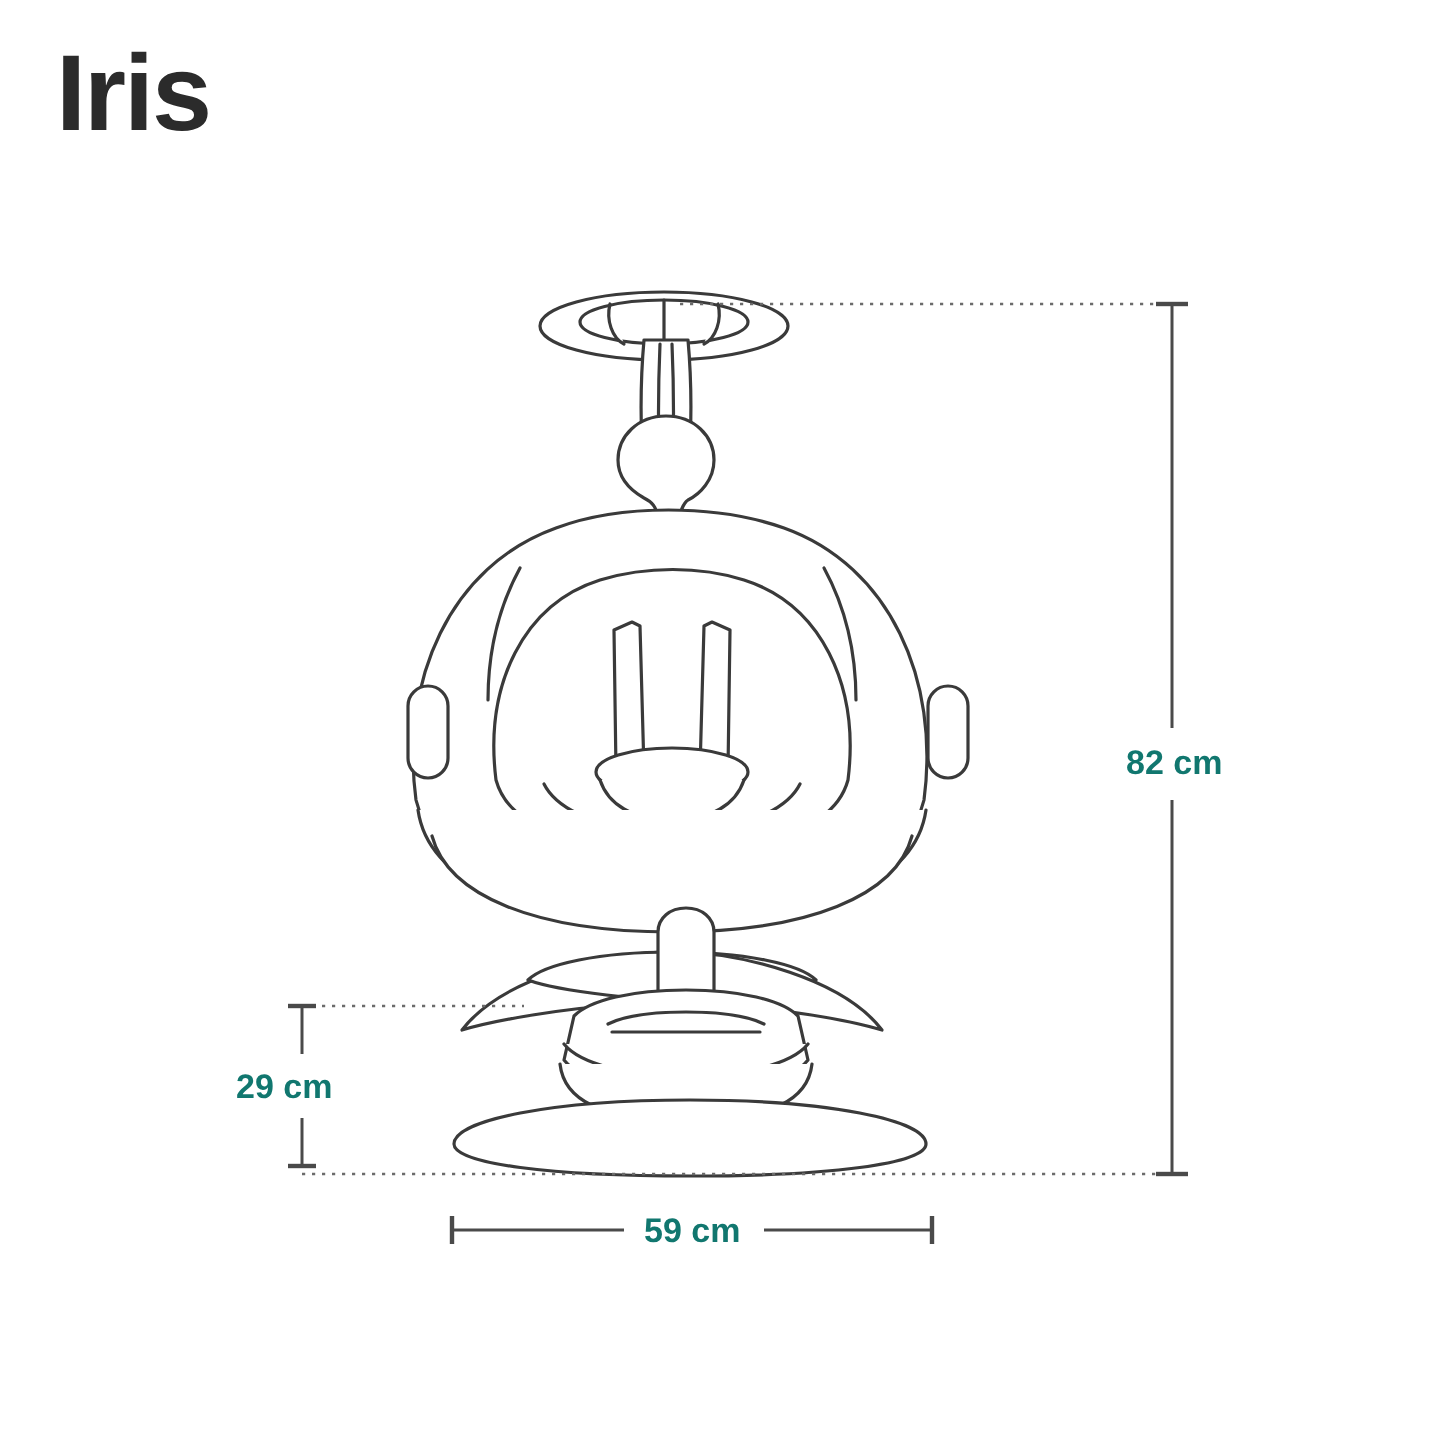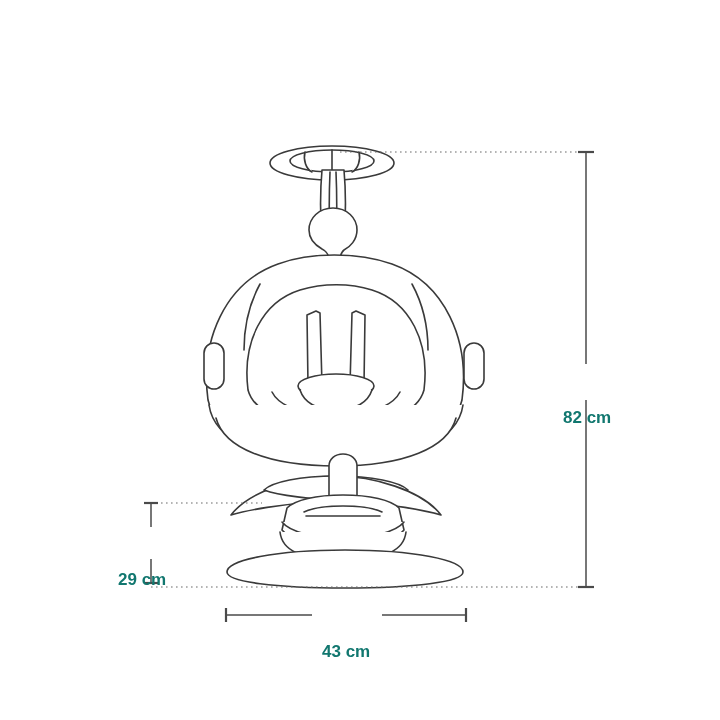--- a/index.html
+++ b/index.html
@@ -41,40 +41,40 @@
     height: 720px;
   }
   .dim-label {
     position: absolute;
     font-family: "Liberation Sans", sans-serif;
     font-size: 17px;
     font-weight: bold;
     color: #11776f;
     white-space: nowrap;
     user-select: none;
-    margin-top: 36px;
   }
   #label-82 {
     left: 563px;
     top: 372px;
   }
   #label-55 {
     left: 118px;
     top: 534px;
   }
   #label-72 {
     left: 322px;
     top: 606px;
   }
 </style>
 </head>
 <body>
 
 <div id="page">
 
+  <h1 id="product-title">Iris</h1>
 
   <svg id="figure-layer" viewBox="0 0 720 720" width="720" height="720">
 
     <g id="product-drawing" fill="#ffffff" stroke="#3a3a3a" stroke-width="1.6" stroke-linejoin="round" stroke-linecap="round">
 
       <g>
         <ellipse cx="332" cy="163" rx="62" ry="17"></ellipse>
         <ellipse cx="332" cy="161" rx="42" ry="11"></ellipse>
         <path d="M 305 152 C 303 160 306 169 312 172"></path>
         <path d="M 359 152 C 361 160 358 169 352 172"></path>
@@ -219,15 +219,15 @@
       <line x1="466" y1="608" x2="466" y2="622" stroke="#4a4a4a" stroke-width="2.2"></line>
       <line x1="226" y1="615" x2="312" y2="615" stroke="#4a4a4a" stroke-width="1.5"></line>
       <line x1="382" y1="615" x2="466" y2="615" stroke="#4a4a4a" stroke-width="1.5"></line>
     </g>
   </svg>
 
   <span id="label-82" class="dim-label">82 cm</span>
 
   <span id="label-55" class="dim-label">29 cm</span>
 
-  <span id="label-72" class="dim-label">43 cm</span>
+  <span id="label-72" class="dim-label">59 cm</span>
 
 </div>
 
 </body></html>

